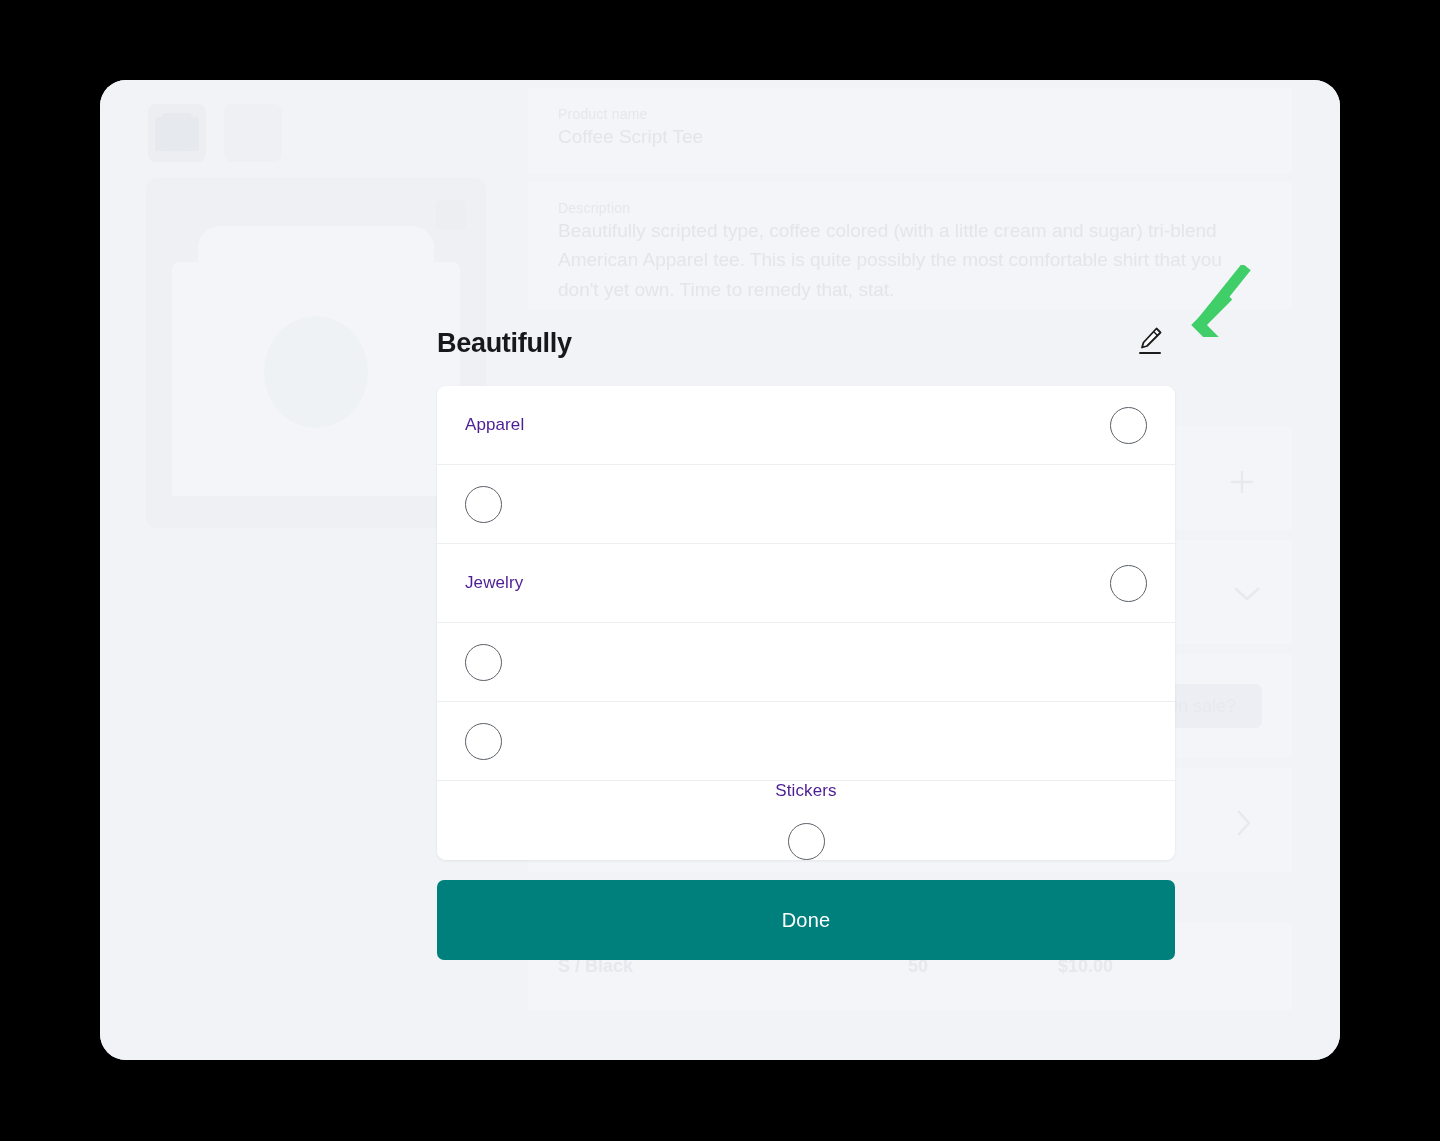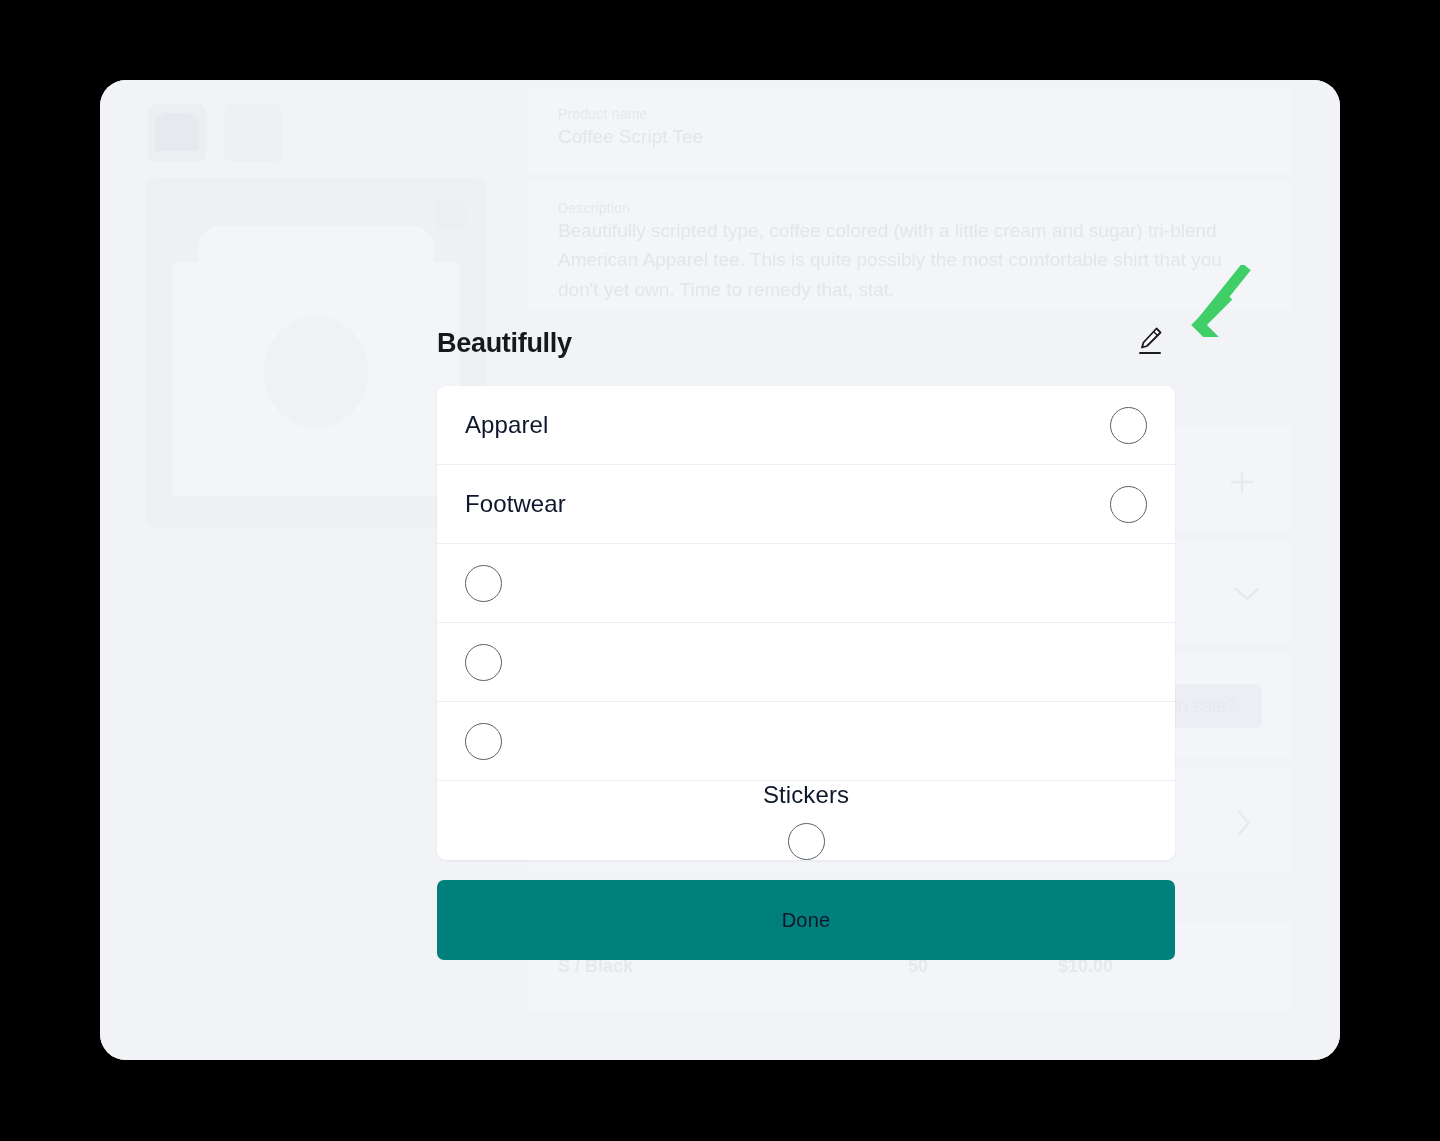--- a/index.html
+++ b/index.html
@@ -177,40 +177,40 @@
     align-items: center;
     padding: 0 28px;
     border-bottom: 1px solid #eceef1;
     cursor: pointer;
     background: #ffffff;
   }
   .category-row:last-child { border-bottom: none; flex-direction: column; }
 
   .category-label {
     flex: 1;
-    font-size: 24px;
-    color: #0f172a;
+    font-size: 17px;
+    color: #4c1d95;
     letter-spacing: .1px;
   }
 
   .category-radio {
     width: 37px;
     height: 37px;
     border-radius: 50%;
     border: 1.6px solid #5b6068;
     background: #ffffff;
     flex-shrink: 0;
   }
 
   #done-button {
     margin-top: 20px;
     height: 80px;
     width: 100%;
     background: #00807c;
-    color: #0f172a;
+    color: #ffffff;
     border: none;
     border-radius: 7px;
     font-family: "Liberation Sans", sans-serif;
     font-size: 20px;
     letter-spacing: .2px;
     cursor: pointer;
     display: flex;
     align-items: center;
     justify-content: center;
   }
@@ -299,24 +299,24 @@
   <div id="categories-modal">
 
     <div id="modal-title">Beautifully</div>
 
     <div id="category-list">
       <div class="category-row">
         <span class="category-label">Apparel</span>
         <span class="category-radio"></span>
       </div>
       <div class="category-row">
-        <span class="category-label">Footwear</span>
-        <span class="category-radio"></span>
-      </div>
-      <div class="category-row">
+        <span class="category-radio"></span>
+      </div>
+      <div class="category-row">
+        <span class="category-label">Jewelry</span>
         <span class="category-radio"></span>
       </div>
       <div class="category-row">
         <span class="category-radio"></span>
       </div>
       <div class="category-row">
         <span class="category-radio"></span>
       </div>
       <div class="category-row">
         <span class="category-label">Stickers</span>

